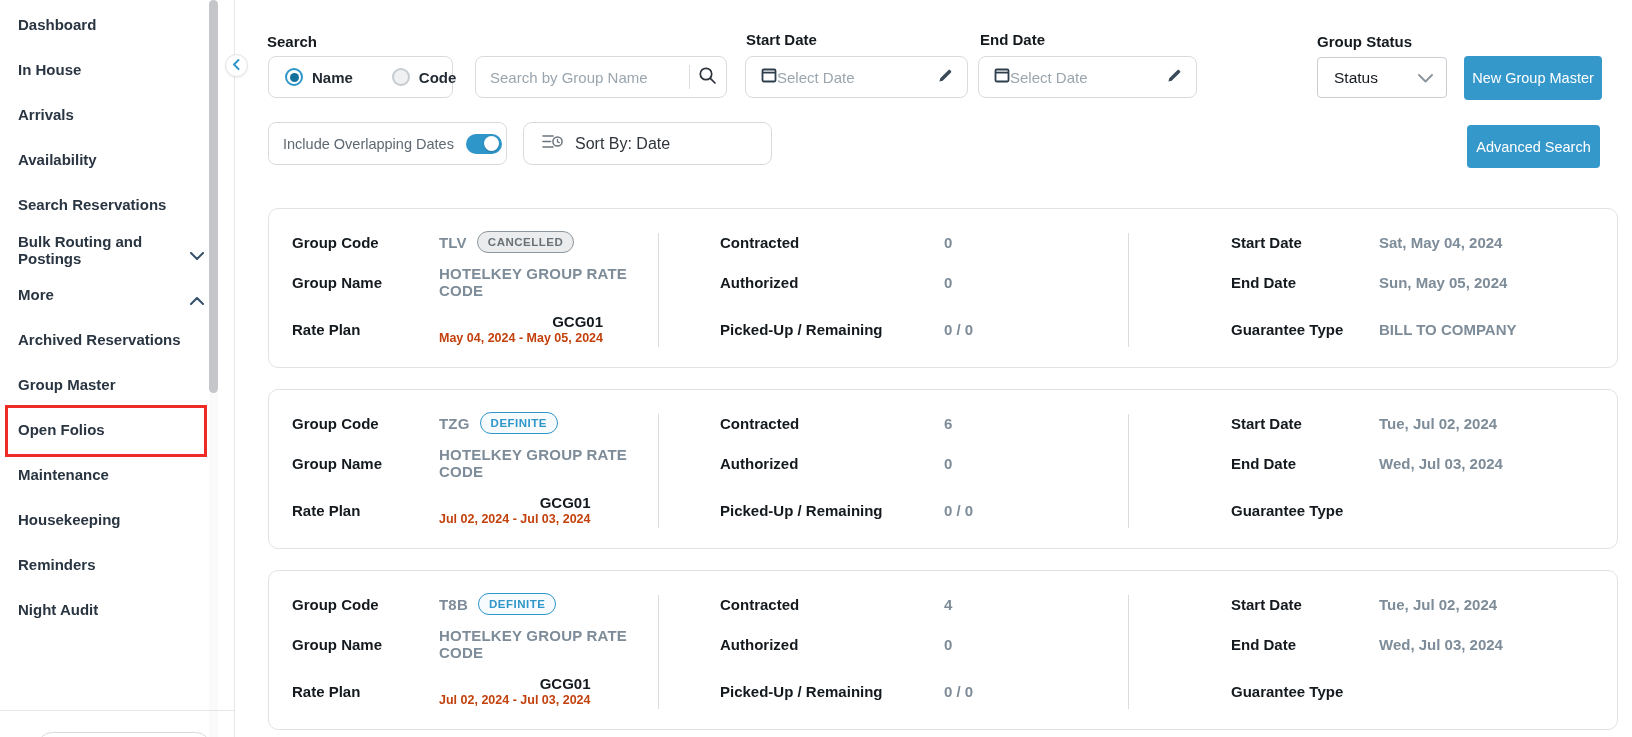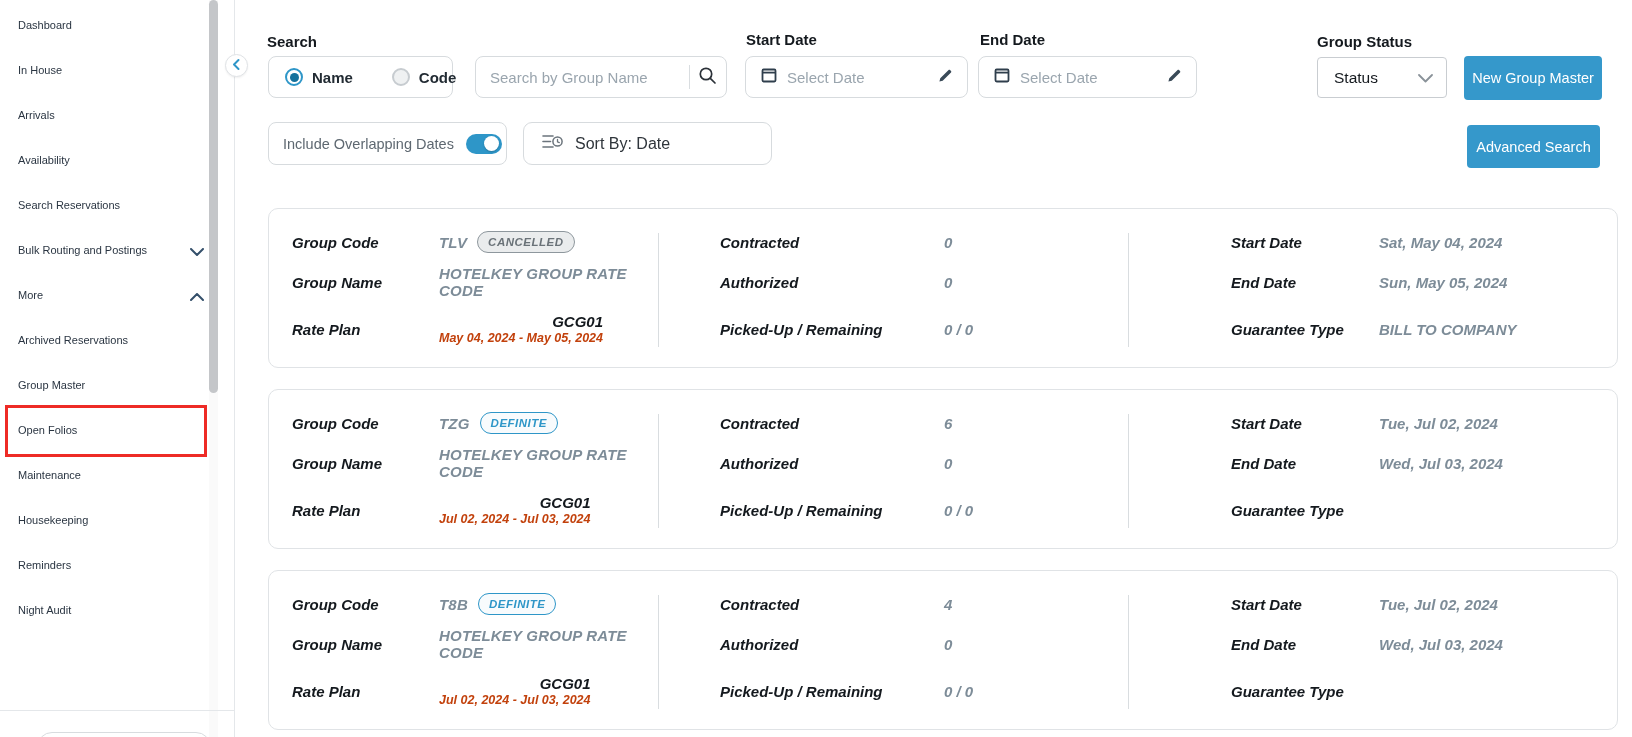--- a/index.html
+++ b/index.html
@@ -4,21 +4,21 @@
 <style>
   * { margin:0; padding:0; box-sizing:border-box; }
   html,body { width:1632px; height:737px; background:#fff; overflow:hidden;
     font-family:"Liberation Sans","DejaVu Sans",sans-serif; color:#1B2229; position:relative; }
 
   
   .sidebar { position:absolute; left:0; top:0; width:234px; height:737px; background:#fff; }
   .sidebar-border { position:absolute; left:234px; top:0; width:1px; height:737px; background:#E4E7EA; }
   .nav { position:absolute; left:0; top:2px; width:209px; }
   .nav-item { position:relative; height:45px; display:flex; align-items:center; padding-left:18px;
-    font-size:11px; font-weight:400; color:#2A3542; cursor:pointer; }
+    font-size:15px; font-weight:700; color:#2A3542; cursor:pointer; }
   .nav-item .chev { position:absolute; left:190px; top:50%; margin-top:-4px; }
   .scroll-track { position:absolute; left:209px; top:0; width:9px; height:737px; background:#FAFAFA; }
   .scroll-thumb { position:absolute; left:0; top:0; width:9px; height:393px; background:#C4C6C9; border-radius:5px; }
   .red-box { position:absolute; left:5px; top:405px; width:202px; height:52px; border:3px solid #EE2B26; pointer-events:none; }
   .sidebar-bottom-line { position:absolute; left:0; top:710px; width:234px; height:1px; background:#E4E7EA; }
   .bottom-pill { position:absolute; left:37px; top:732px; width:174px; height:30px; background:#fff;
     border:1px solid #D8DCDF; border-radius:15px; }
   .collapse-btn { position:absolute; left:225px; top:54px; width:23px; height:23px; border-radius:50%;
     background:#fff; border:1px solid #E0E3E6; box-shadow:0 1px 2px rgba(0,0,0,.06);
     display:flex; align-items:center; justify-content:center; cursor:pointer; }
@@ -38,21 +38,21 @@
   .radio-lbl { margin-left:9px; font-size:15px; font-weight:600; color:#222B33; }
   .vdiv { width:1px; height:24px; background:#D9DDE0; }
 
   .search-box { left:475px; top:56px; width:252px; height:42px; }
   .search-box input { flex:1; border:0; outline:0; background:transparent; padding-left:14px;
     font-size:15px; color:#333; font-family:inherit; }
   .search-box input::placeholder { color:#9AA5AE; }
   .search-btn { width:46px; height:100%; display:flex; align-items:center; justify-content:center; cursor:pointer; }
 
   .date-field { height:42px; cursor:pointer; }
-  .date-ph { margin-left:10px; font-size:15px; color:#9AA5AE; }
+  .date-ph { font-size:15px; color:#9AA5AE; }
   .cal { margin-left:15px; }
   .pencil { margin-left:auto; margin-right:14px; }
 
   .status-select { left:1317px; top:57px; width:130px; height:41px; border-radius:4px;
     border:1px solid #C9CDD1; cursor:pointer; }
   .status-txt { margin-left:16px; font-size:15.5px; color:#14191E; }
   .status-chev { margin-left:auto; margin-right:13px; }
 
   .btn { position:absolute; border:0; border-radius:4px; background:#3598CB; color:#fff;
     font-size:14.5px; font-family:inherit; cursor:pointer; display:flex; align-items:center; justify-content:center; }
@@ -68,21 +68,21 @@
   .sort-box { left:523px; top:122px; width:249px; height:43px; cursor:pointer;border-radius:9px; }
   .sort-ic { margin-left:18px; }
   .sort-lbl { margin-left:12px; font-size:16px; color:#2F353B; }
 
   
   .cards { position:absolute; left:268px; top:208px; width:1350px; }
   .card { position:relative; height:160px; border:1px solid #E0E3E6; border-radius:10px; background:#fff;
     margin-bottom:21px; display:grid; grid-template-columns:389px 470px 1fr; }
   .col { position:relative; padding-top:13px; }
   .col + .col::before { content:""; position:absolute; left:0; top:24px; bottom:20px; width:1px; background:#D9DDE0; }
-  .row { display:flex; align-items:center; height:40px;font-style:italic; }
+  .row { display:flex; align-items:center; height:40px; }
   .row.tall { height:54px; }
   .c1 .row { padding-left:23px; }
   .c2 .row { padding-left:62px; }
   .c3 .row { padding-left:103px; }
   .lab { font-size:15px; font-weight:700; color:#14191E; flex-shrink:0; }
   .c1 .lab { width:147px; }
   .c2 .lab { width:224px; }
   .c3 .lab { width:148px; }
   .val { font-size:15px; font-weight:600; color:#7D8C98; }
   .code-wrap { display:flex; align-items:center; }

